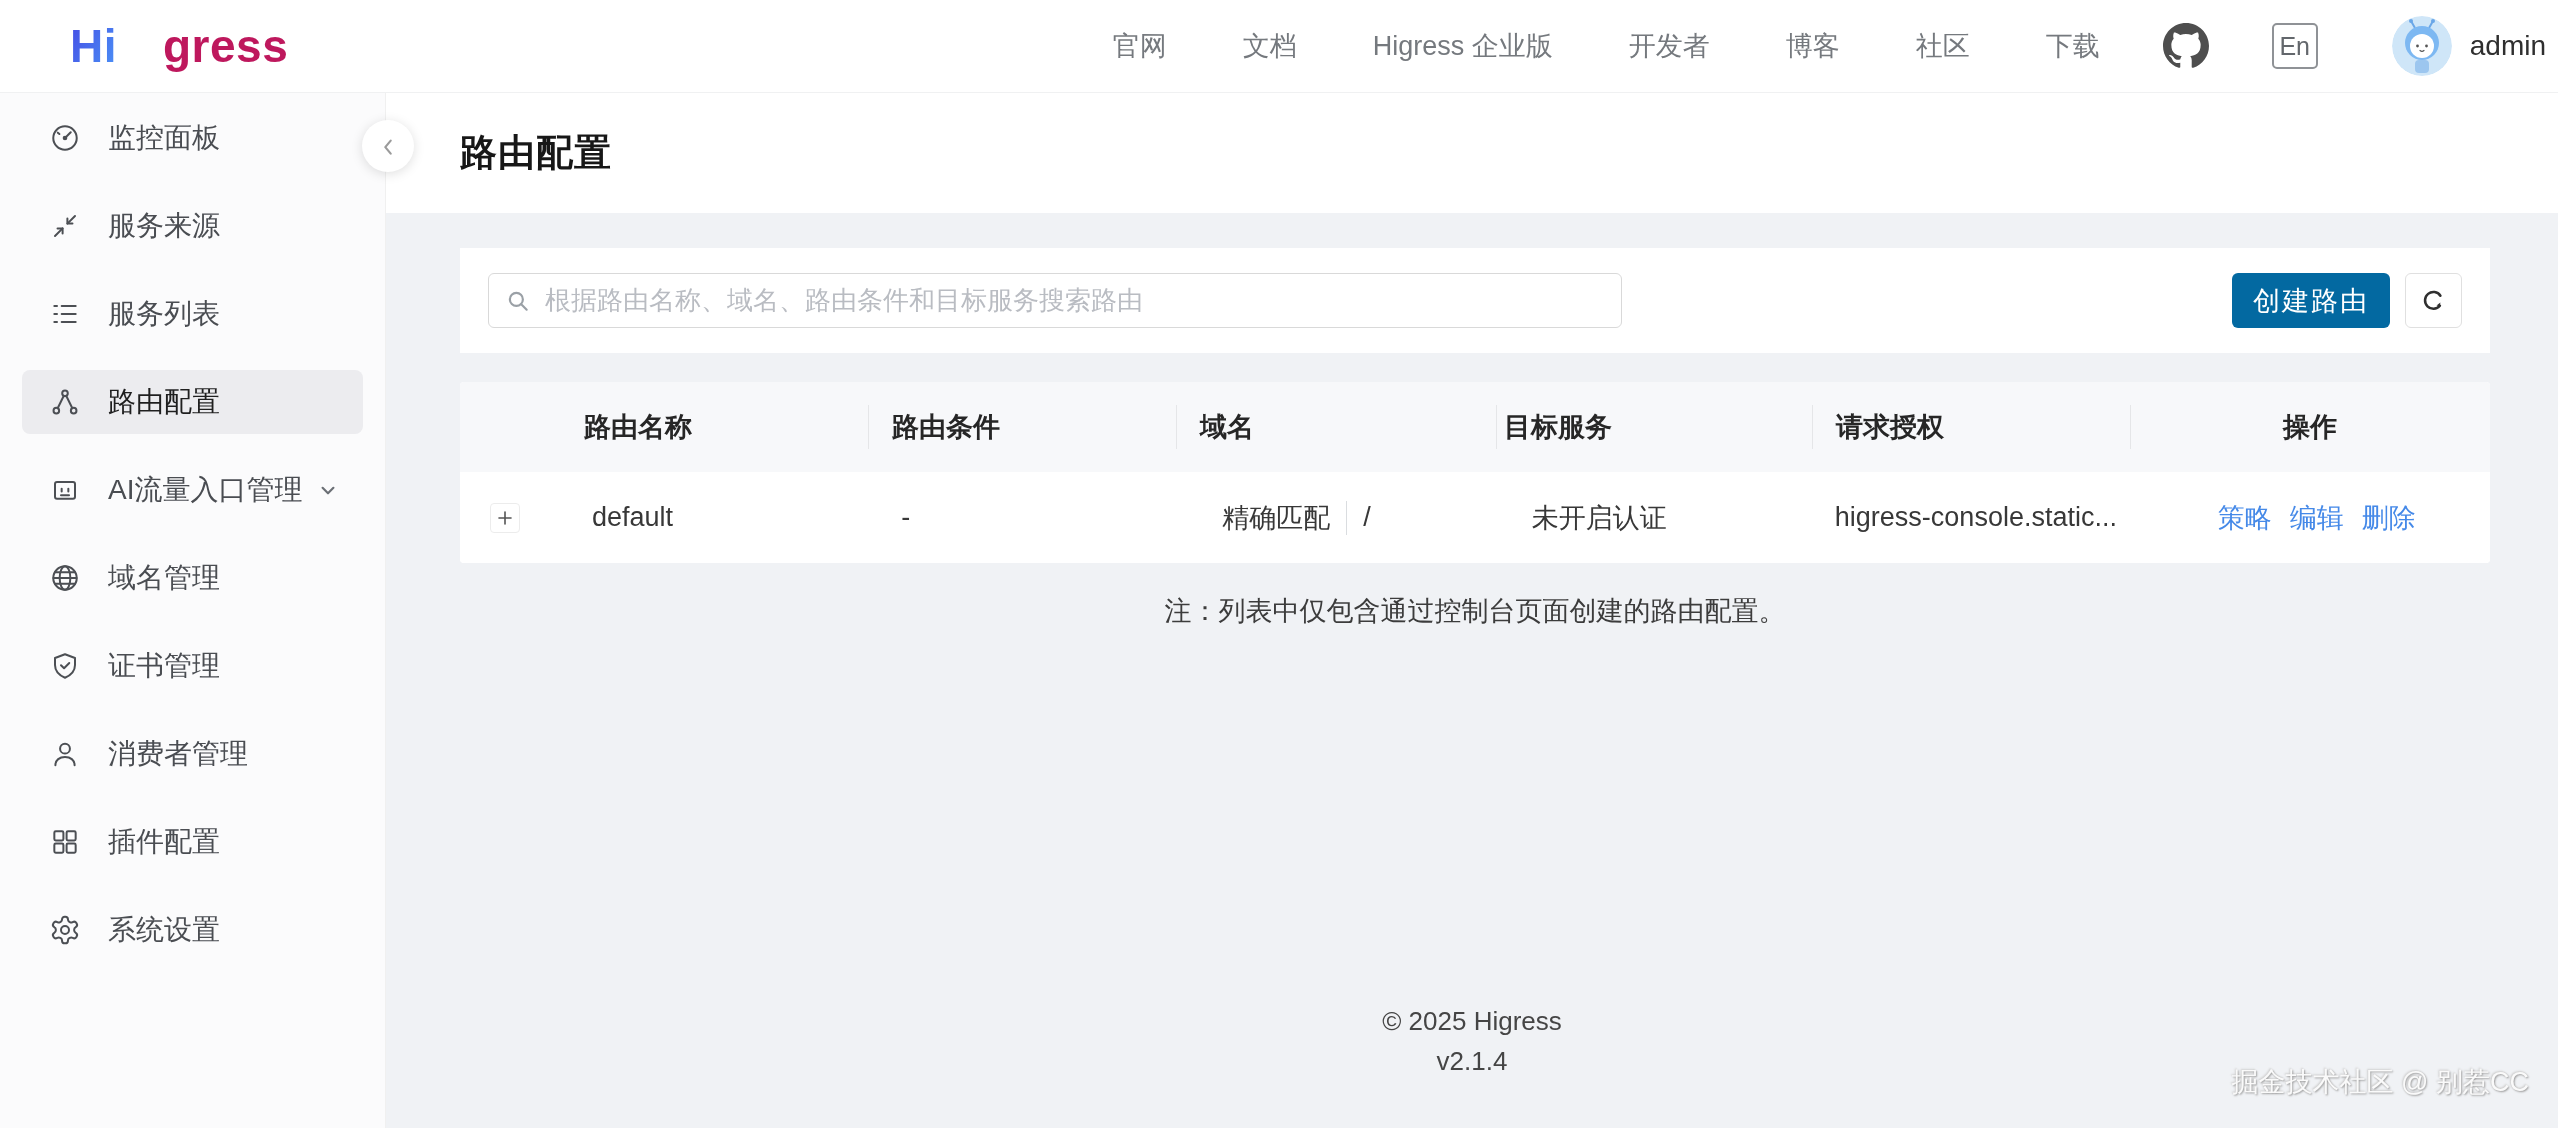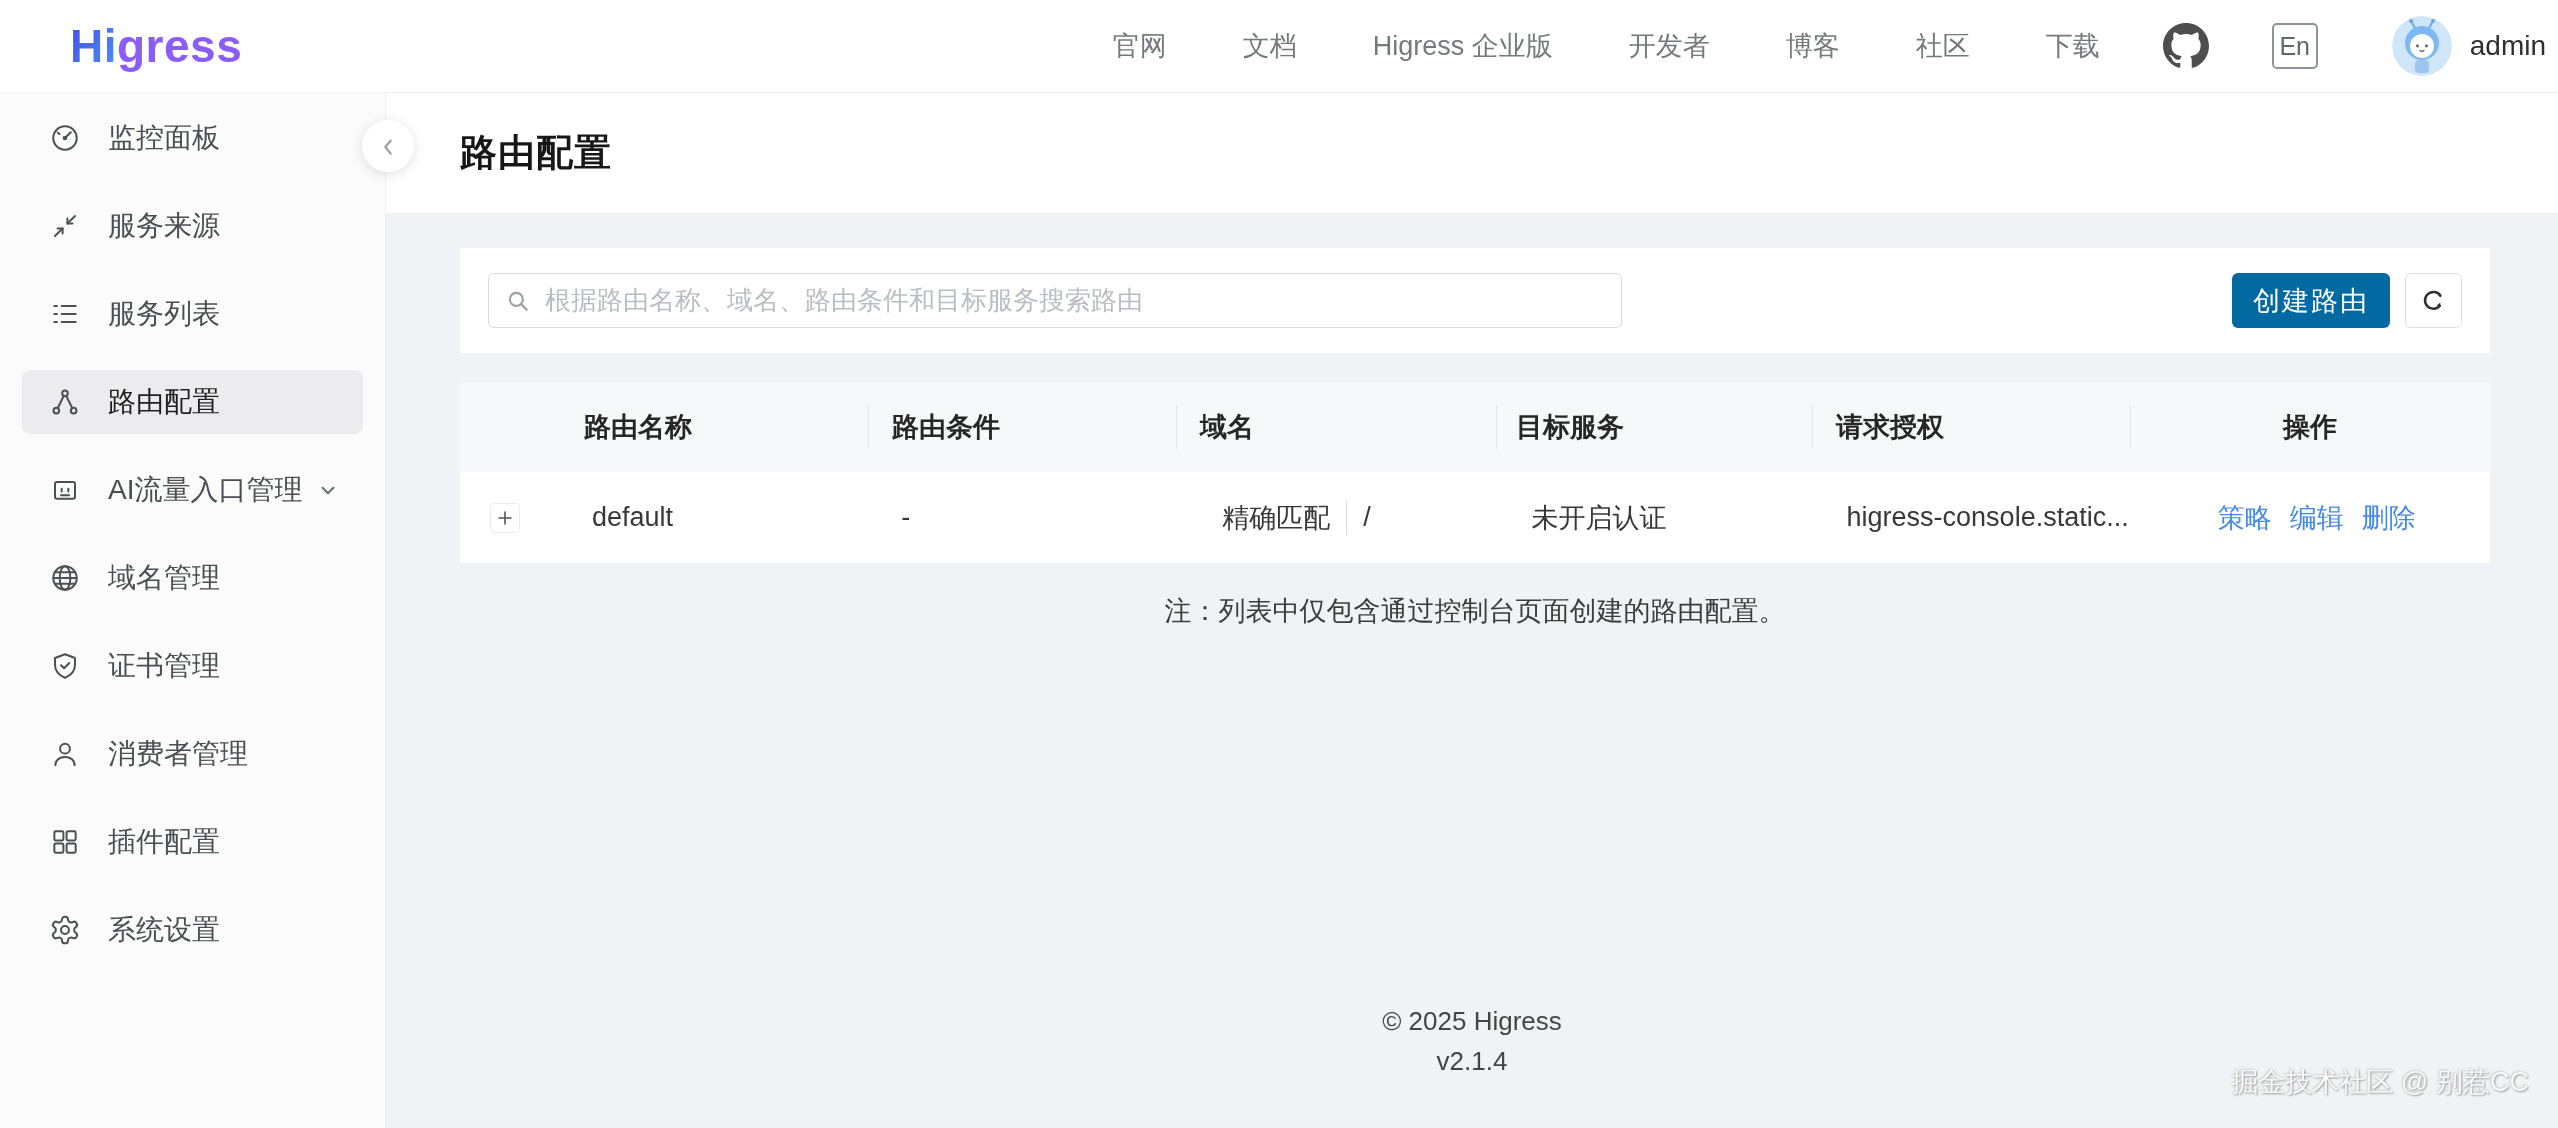--- a/index.html
+++ b/index.html
@@ -5,21 +5,21 @@
   html,body{margin:0;padding:0;}
   body{font-family:"Liberation Sans","DejaVu Sans",sans-serif;background:#f0f2f5;}
   .app{position:relative;width:2558px;height:1128px;background:#f0f2f5;overflow:hidden;}
 
   
   .topbar{position:absolute;left:0;top:0;width:2558px;height:92px;background:#ffffff;
     border-bottom:1px solid #f0f1f2;display:flex;align-items:center;z-index:5;}
   .logo{margin-left:70px;font-size:46px;font-weight:700;letter-spacing:.5px;cursor:pointer;}
   .logo .hi{background:linear-gradient(120deg,#4653e6 10%,#4a8cf5 90%);
     -webkit-background-clip:text;background-clip:text;color:transparent;}
-  .logo .rest{color:#8b5cf6;}
+  .logo .rest{color:#be185d;margin-left:46px;}
   .topnav{display:flex;align-items:center;height:92px;margin-left:auto;padding-right:12px;}
   .nav-item{font-size:27px;color:#75797e;cursor:pointer;white-space:nowrap;}
   .nav-item + .nav-item{margin-left:76px;}
   .gh{margin-left:62px;width:48px;height:48px;display:flex;align-items:center;justify-content:center;cursor:pointer;}
   .lang-box{margin-left:62px;width:46px;height:46px;border:2px solid #8f9296;border-radius:5px;
     display:flex;align-items:center;justify-content:center;font-size:25px;color:#63676c;cursor:pointer;box-sizing:border-box;}
   .avatar{margin-left:74px;width:60px;height:60px;border-radius:50%;overflow:hidden;flex:none;cursor:pointer;}
   .username{margin-left:18px;font-size:28px;color:#2f2f2f;cursor:pointer;}
 
   
@@ -61,21 +61,21 @@
   
   .table{position:absolute;left:74px;top:169px;width:2030px;background:#fff;border-radius:4px;overflow:hidden;}
   .trow{display:flex;align-items:center;}
   .thead{height:90px;background:#f7f8fa;font-size:27px;font-weight:600;color:#262626;}
   .tbody-row{height:91px;background:#fff;font-size:27px;color:#383838;gap:12px;}
   .cell{box-sizing:border-box;position:relative;display:flex;align-items:center;height:100%;}
   .c-expand{width:110px;}
   .c-name{width:298px;padding-left:14px;}
   .c-domain{width:320px;padding-left:24px;}
   .c-cond{width:308px;padding-left:24px;}
-  .c-service{width:316px;padding-left:20px;}
+  .c-service{width:316px;padding-left:8px;}
   .c-auth{width:318px;padding-left:24px;}
   .c-action{width:360px;justify-content:center;}
   .thead .cell.sep::before{content:"";position:absolute;left:0;top:23px;width:1px;height:44px;background:#e5e6e8;}
   .expand-btn{margin-left:30px;width:30px;height:30px;border:1px solid #ececec;border-radius:4px;background:#fff;
     display:flex;align-items:center;justify-content:center;cursor:pointer;padding:0;}
   .vdiv{display:inline-block;width:1px;height:34px;background:#dadde0;margin:0 16px;}
   .links{display:flex;gap:18px;}
   .link{color:#4589e8;cursor:pointer;white-space:nowrap;}
 
   .note{position:absolute;left:74px;top:380px;width:2030px;text-align:center;font-size:27px;color:#3c3c3c;}

